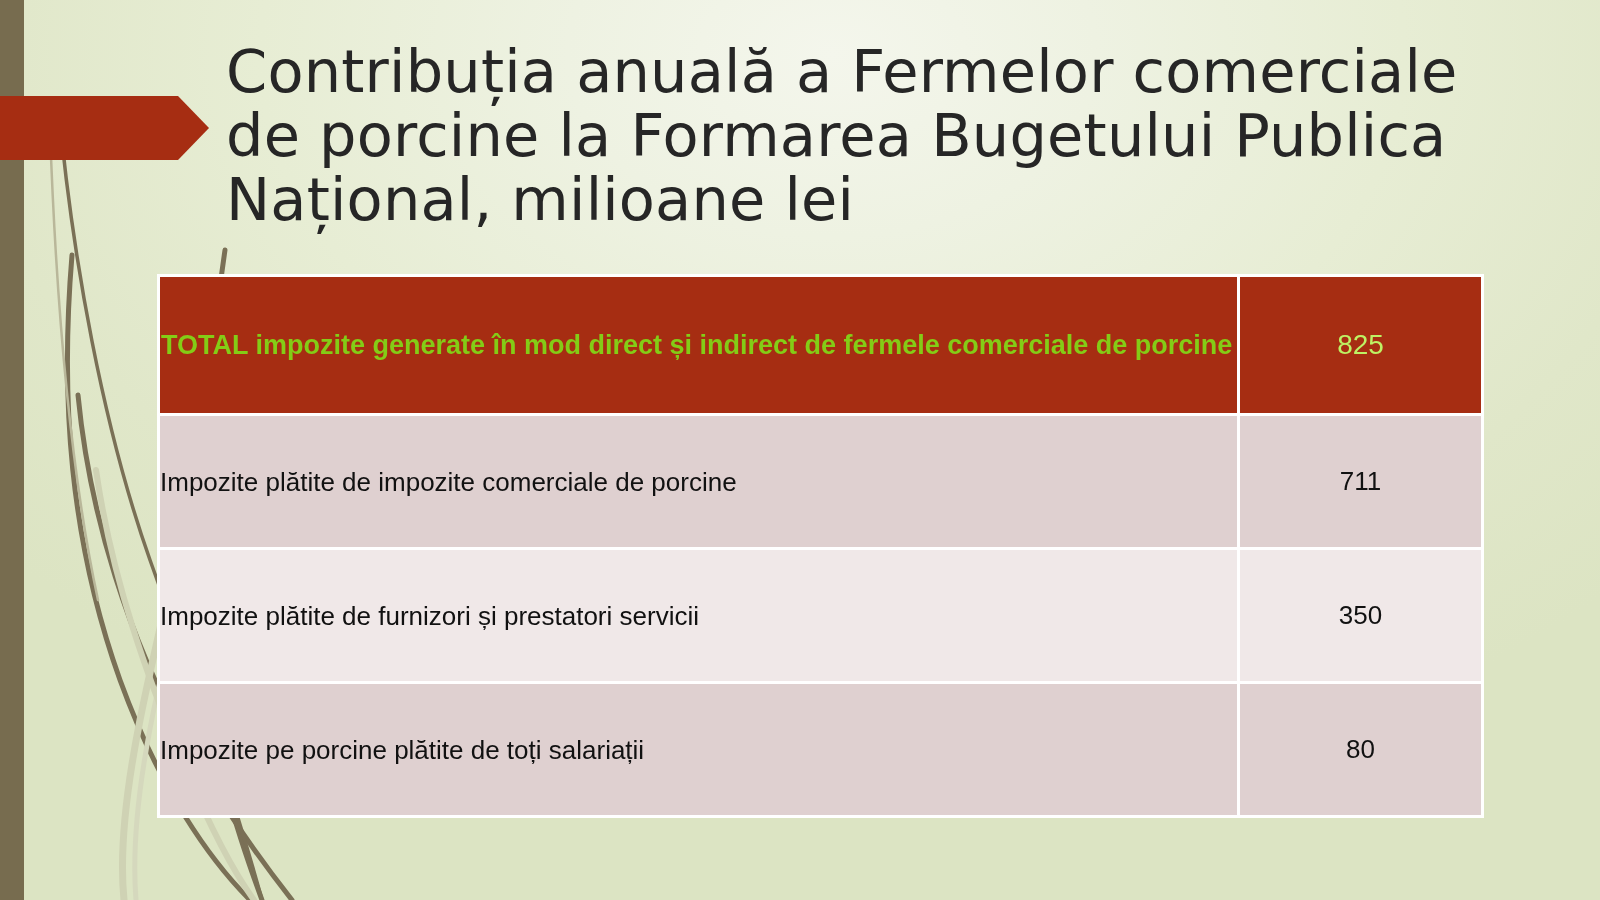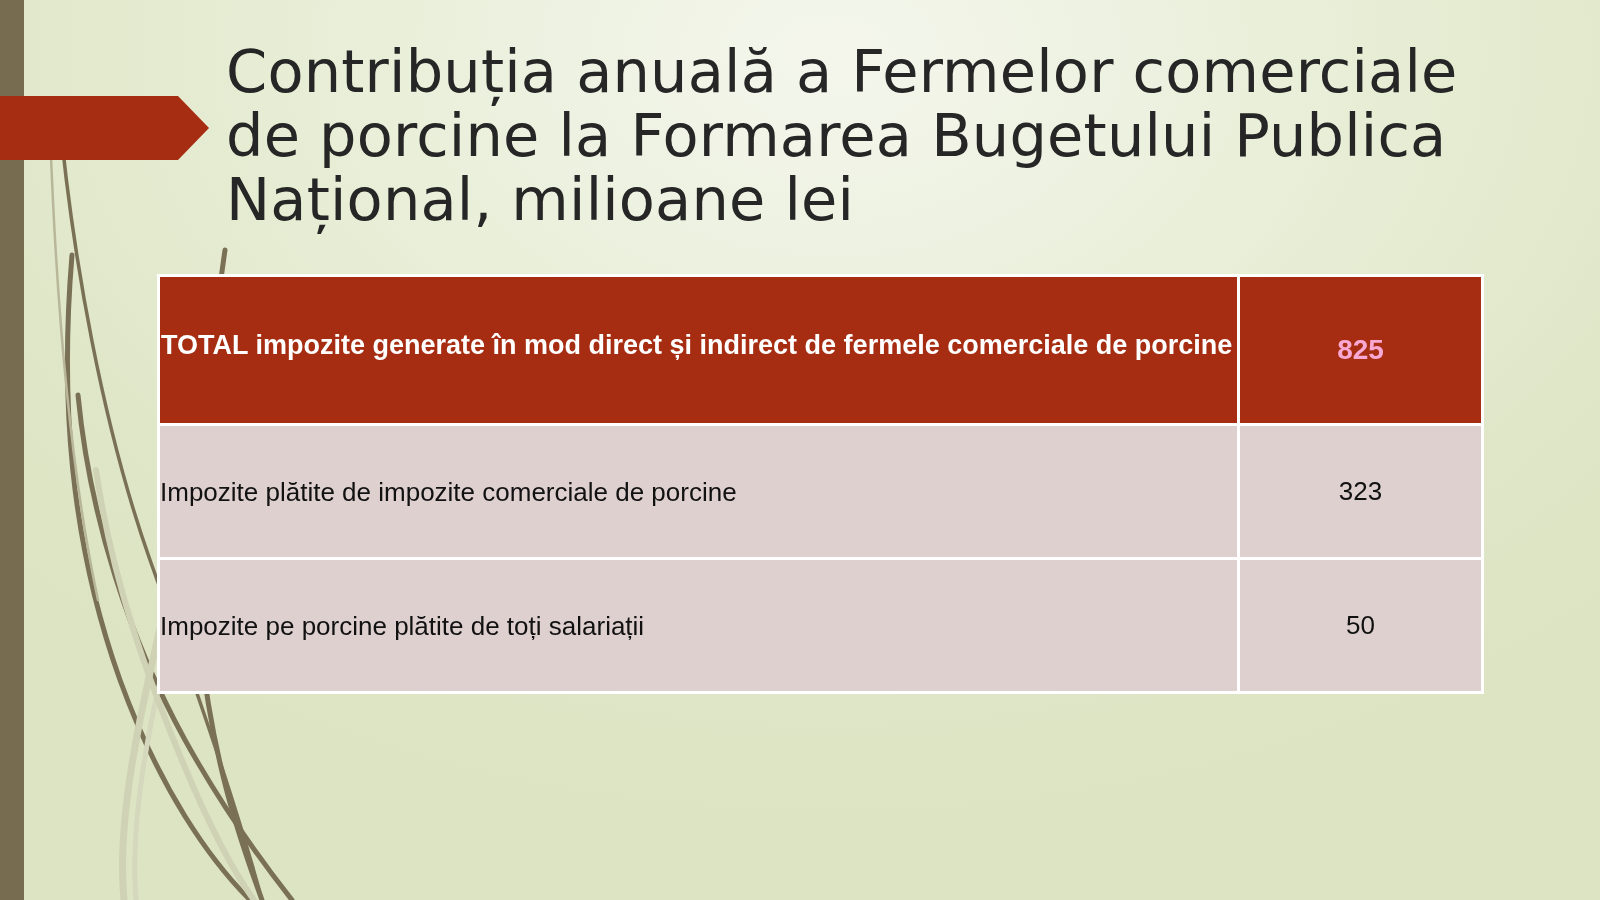--- a/index.html
+++ b/index.html
@@ -88,29 +88,29 @@
   .col-value { width: 241px; }
 
   .row-head td {
     background: #a62d12;
     height: 135px;
   }
   .row-head .cell-label {
     font-family: "Liberation Sans", sans-serif;
     font-size: 27px;
     font-weight: bold;
-    color: #ffffff;
+    color: #84cc16;
     line-height: 36px;
-    padding: 0 2px 11px 1px;
+    padding: 0 2px 1px 1px;
   }
   .row-head .cell-value {
     font-family: "Liberation Sans", sans-serif;
     font-size: 28px;
-    font-weight: bold;
-    color: #f9a8d4;
+    font-weight: normal;
+    color: #bef264;
     text-align: center;
   }
 
   .row-alt-a td { background: #dfd0d0; height: 131px; }
   .row-alt-b td { background: #f0e8e8; height: 131px; }
 
   .cell-label {
     font-family: "Liberation Sans", sans-serif;
     font-size: 26px;
     color: #111111;
@@ -155,22 +155,26 @@
       <col class="col-label">
       <col class="col-value">
     </colgroup>
     <tbody>
       <tr class="row-head">
         <td class="cell-label">TOTAL impozite generate în mod direct și indirect de fermele comerciale de porcine</td>
         <td class="cell-value">825</td>
       </tr>
       <tr class="row-alt-a">
         <td class="cell-label">Impozite plătite de impozite comerciale de porcine</td>
-        <td class="cell-value">323</td>
+        <td class="cell-value">711</td>
+      </tr>
+      <tr class="row-alt-b">
+        <td class="cell-label">Impozite plătite de furnizori și prestatori servicii</td>
+        <td class="cell-value">350</td>
       </tr>
       <tr class="row-alt-a">
         <td class="cell-label">Impozite pe porcine plătite de toți salariații</td>
-        <td class="cell-value">50</td>
+        <td class="cell-value">80</td>
       </tr>
     </tbody>
   </table>
 
 </div>
 
 </body></html>

